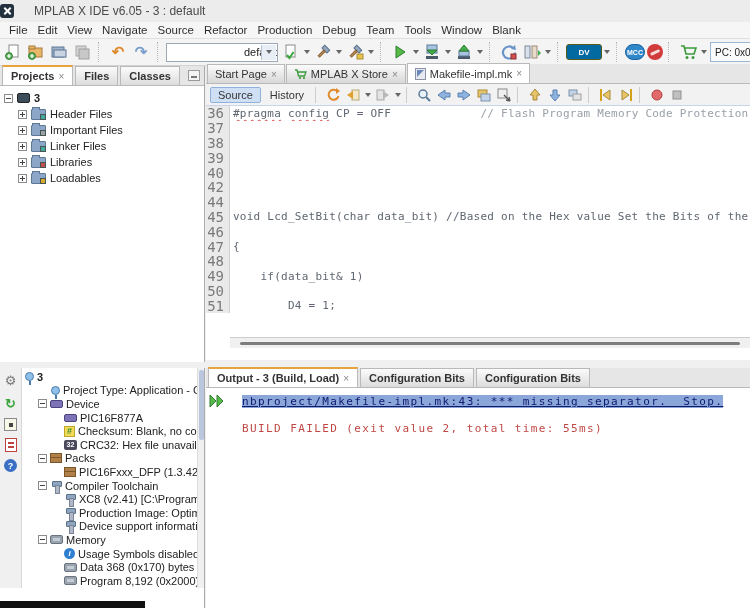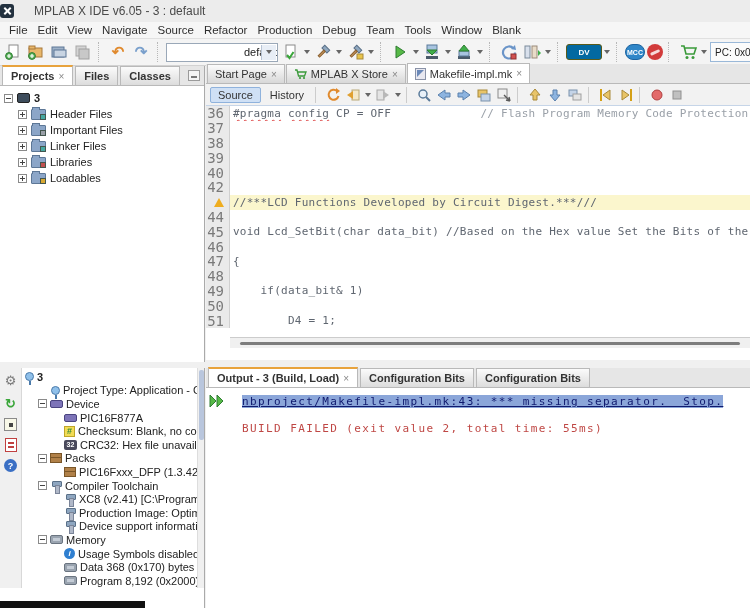--- a/index.html
+++ b/index.html
@@ -457,21 +457,20 @@
       </span>
   </div>
   <div id="codewrap">
     <div id="codelines">
         <div class="cl"><span class="gut">36</span><span class="ctext"><span class="tk-code tk-err">#pragma</span><span class="tk-code"> </span><span class="tk-code tk-err">config</span><span class="tk-code"> CP = OFF             </span><span class="tk-cmt">// Flash Program Memory Code Protection bit (Co</span></span></div>
         <div class="cl"><span class="gut">37</span><span class="ctext"></span></div>
         <div class="cl"><span class="gut">38</span><span class="ctext"></span></div>
         <div class="cl"><span class="gut">39</span><span class="ctext"></span></div>
         <div class="cl"><span class="gut">40</span><span class="ctext"></span></div>
         <div class="cl"><span class="gut">42</span><span class="ctext"></span></div>
-        <div class="cl hl"><span class="gut"><span class="warn-tri"></span></span><span class="ctext"><span class="tk-code">//***LCD Functions Developed by Circuit Digest.***///</span></span></div>
         <div class="cl"><span class="gut">44</span><span class="ctext"></span></div>
         <div class="cl"><span class="gut">45</span><span class="ctext"><span class="tk-code">void Lcd_SetBit(char data_bit) //Based on the Hex value Set the Bits of the Dat</span></span></div>
         <div class="cl"><span class="gut">46</span><span class="ctext"></span></div>
         <div class="cl"><span class="gut">47</span><span class="ctext"><span class="tk-code">{</span></span></div>
         <div class="cl"><span class="gut">48</span><span class="ctext"></span></div>
         <div class="cl"><span class="gut">49</span><span class="ctext"><span class="tk-code">    if(data_bit&amp; 1)</span></span></div>
         <div class="cl"><span class="gut">50</span><span class="ctext"></span></div>
         <div class="cl"><span class="gut">51</span><span class="ctext"><span class="tk-code">        D4 = 1;</span></span></div>
       </div>
     <div id="hscroll">

